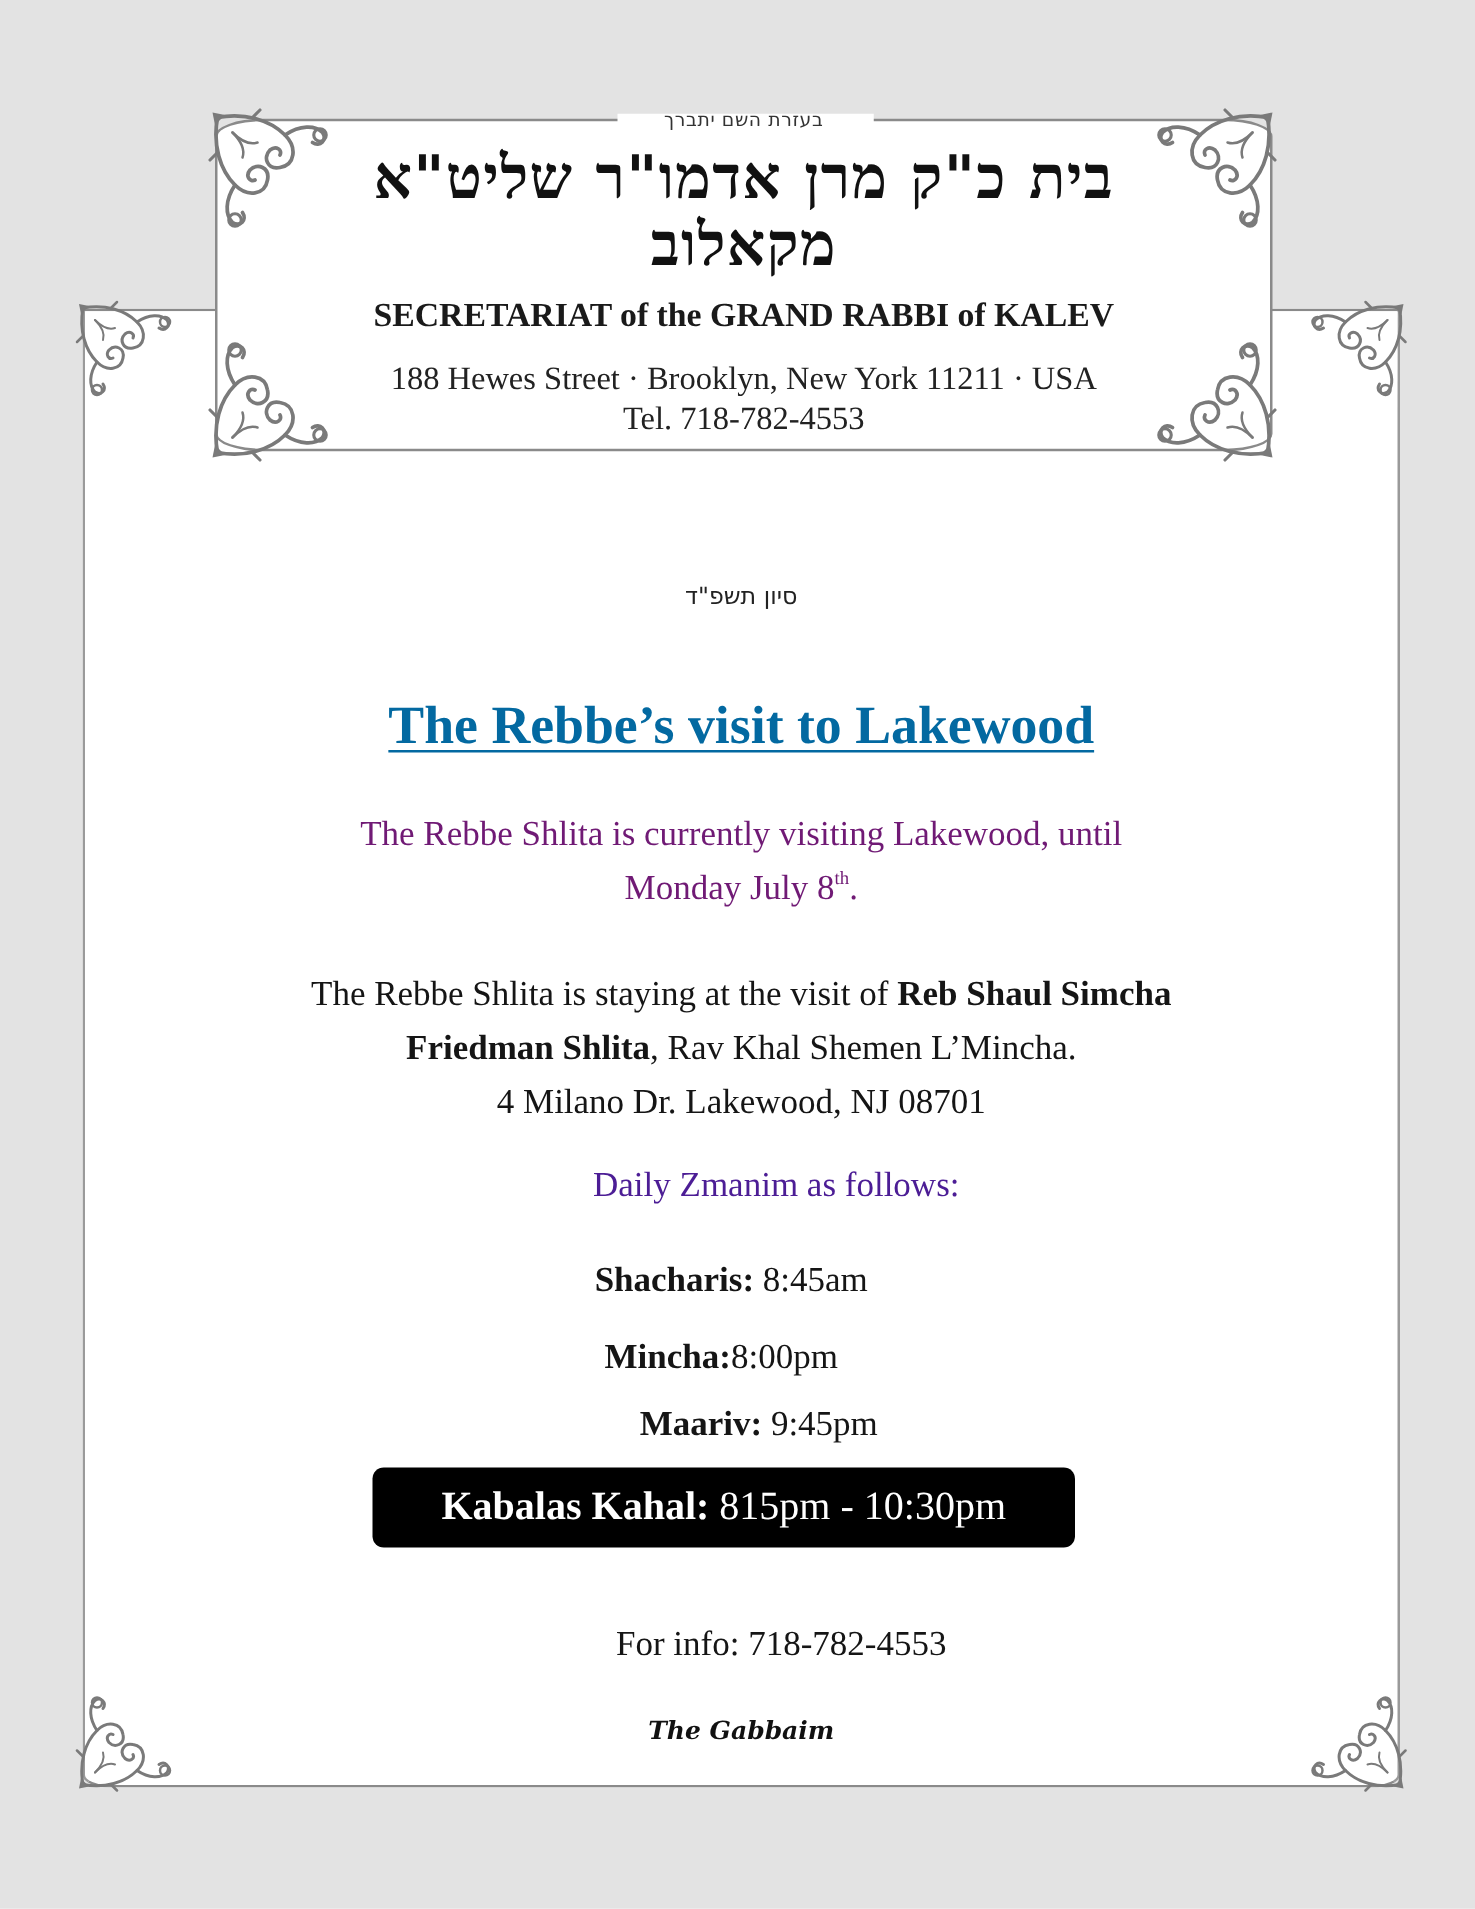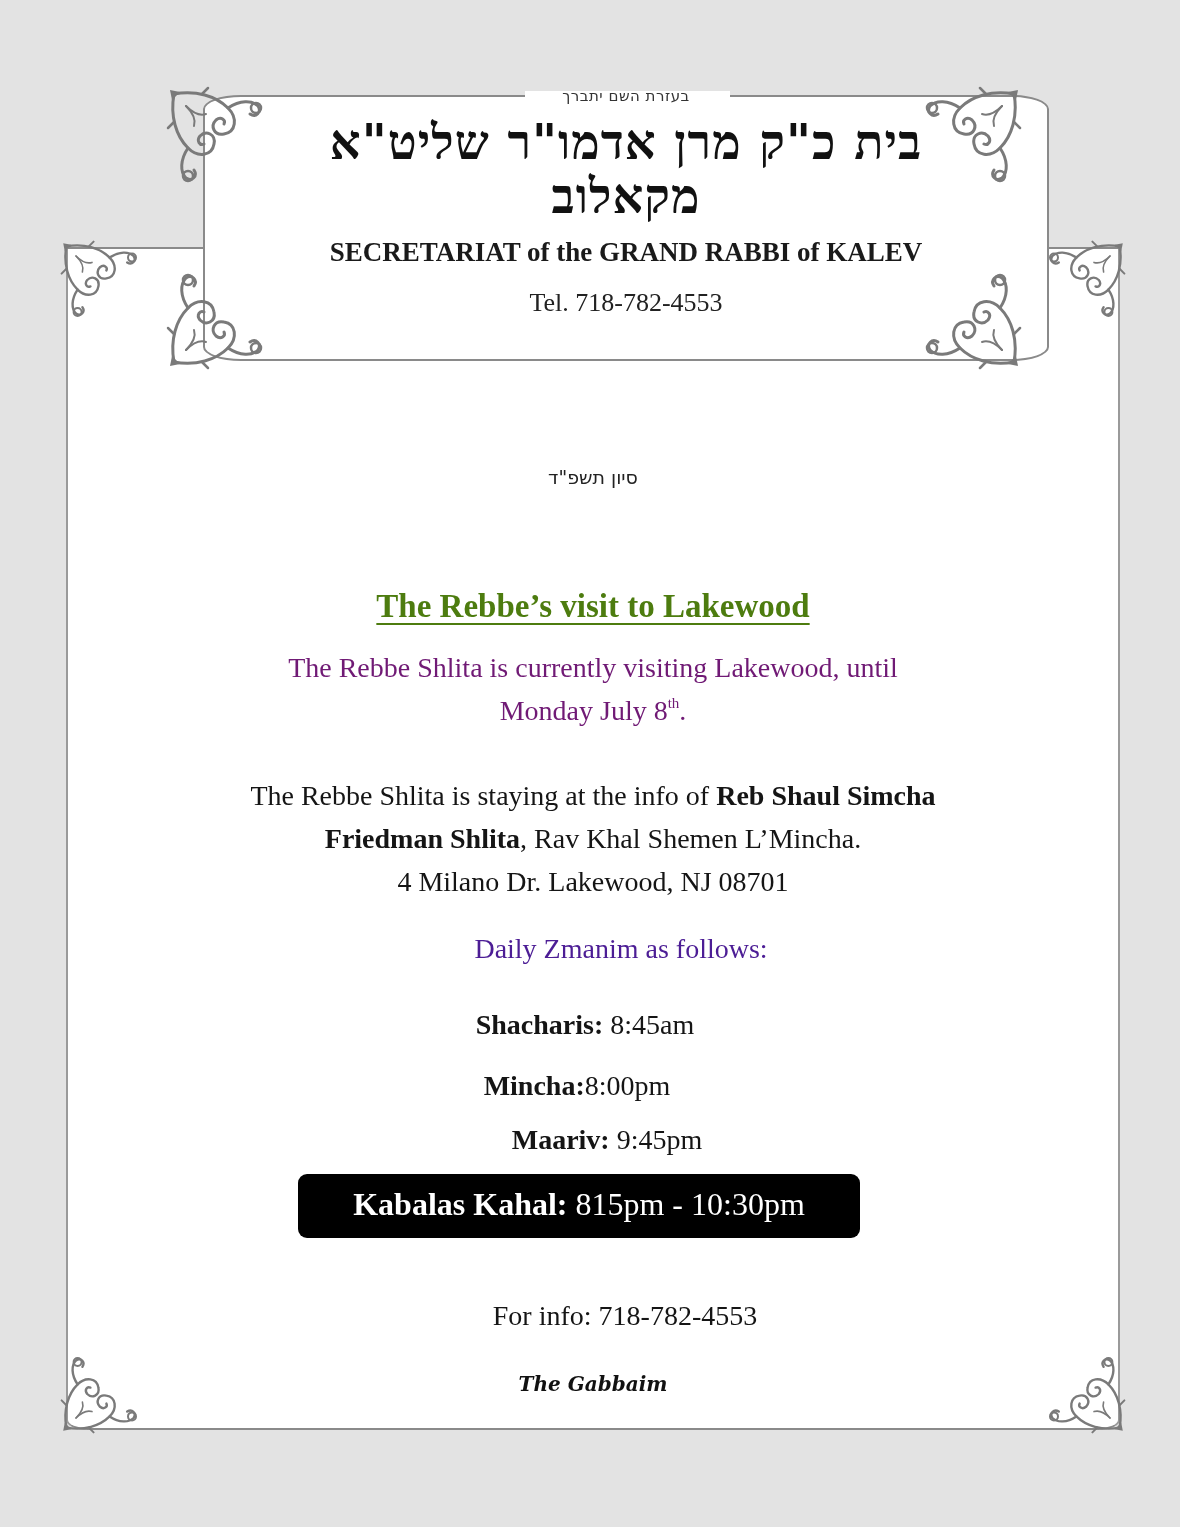--- a/index.html
+++ b/index.html
@@ -35,21 +35,20 @@
     position: absolute;
     left: 172px;
     top: 95px;
     width: 846px;
     height: 266px;
     background: #ffffff;
     border: 2.5px solid #8a8a8a;
     box-sizing: border-box;
     border-radius: 38px / 14px;
     z-index: 2;
-    margin-left: 31px;
   }
   .header-top-gap {
     position: absolute;
     left: 320px;
     top: -6px;
     width: 205px;
     height: 12px;
     background: #fff;
   }
   .blessing {
@@ -114,26 +113,25 @@
   .hebrew-date {
     top: 466px;
     font-family: "DejaVu Sans", sans-serif;
     font-size: 19px;
     direction: rtl;
     color: #222;
   }
   .title {
     top: 556px;
     font-weight: bold;
-    font-size: 33px;
+    font-size: 43px;
     text-decoration: underline;
     text-underline-offset: 6px;
     text-decoration-thickness: 2px;
-    color: #4d7c0f;
-    margin-top: 32px;
+    color: #0369a1;
   }
   .para1 {
     top: 646px;
     font-size: 28px;
     line-height: 43px;
     color: #701a75;
   }
   .para1 sup { font-size: 15px; vertical-align: 12px; line-height: 0; }
   .para2 {
     top: 774px;
@@ -194,20 +192,21 @@
 
 <div class="header-card">
   <div class="header-top-gap"></div>
   <div class="blessing">בעזרת השם יתברך</div>
   <div class="org-hebrew">
     <div>בית כ"ק מרן אדמו"ר שליט"א</div>
     <div>מקאלוב</div>
   </div>
   <div class="org-english">SECRETARIAT of the GRAND RABBI of KALEV</div>
   <div class="org-address">
+    <div>188 Hewes Street · Brooklyn, New York 11211 · USA</div>
     <div>Tel. 718-782-4553</div>
   </div>
 </div>
 
 <svg width="0" height="0" style="position:absolute">
   <defs>
     <g id="flourish" fill="none" stroke="#7a7a7a" stroke-width="3" stroke-linecap="round">
       <path d="M8 8 C 30 4, 50 10, 62 22 C 72 32, 70 46, 58 48 C 48 50, 44 40, 50 34 C 55 30, 60 34, 58 38"></path>
       <path d="M8 8 C 4 30, 10 50, 22 62 C 32 72, 46 70, 48 58 C 50 48, 40 44, 34 50 C 30 55, 34 60, 38 58"></path>
       <path d="M62 22 C 74 14, 86 14, 92 20 C 96 26, 90 32, 84 28"></path>
@@ -267,21 +266,21 @@
 <div class="content hebrew-date">סיון תשפ"ד</div>
 
 <div class="content title">The Rebbe’s visit to Lakewood</div>
 
 <div class="content para1">
   <div>The Rebbe Shlita is currently visiting Lakewood, until</div>
   <div><span>Monday July 8</span><sup>th</sup><span>.</span></div>
 </div>
 
 <div class="content para2">
-  <div><span>The Rebbe Shlita is staying at the info of </span><b>Reb Shaul Simcha</b></div>
+  <div><span>The Rebbe Shlita is staying at the visit of </span><b>Reb Shaul Simcha</b></div>
   <div><b>Friedman Shlita</b><span>, Rav Khal Shemen L’Mincha.</span></div>
   <div>4 Milano Dr. Lakewood, NJ 08701</div>
 </div>
 
 <div class="content zmanim-intro">Daily Zmanim as follows:</div>
 
 <div class="content zman z1">
   <span class="lbl">Shacharis:</span><span> 8:45am</span>
 </div>
 <div class="content zman z2">

